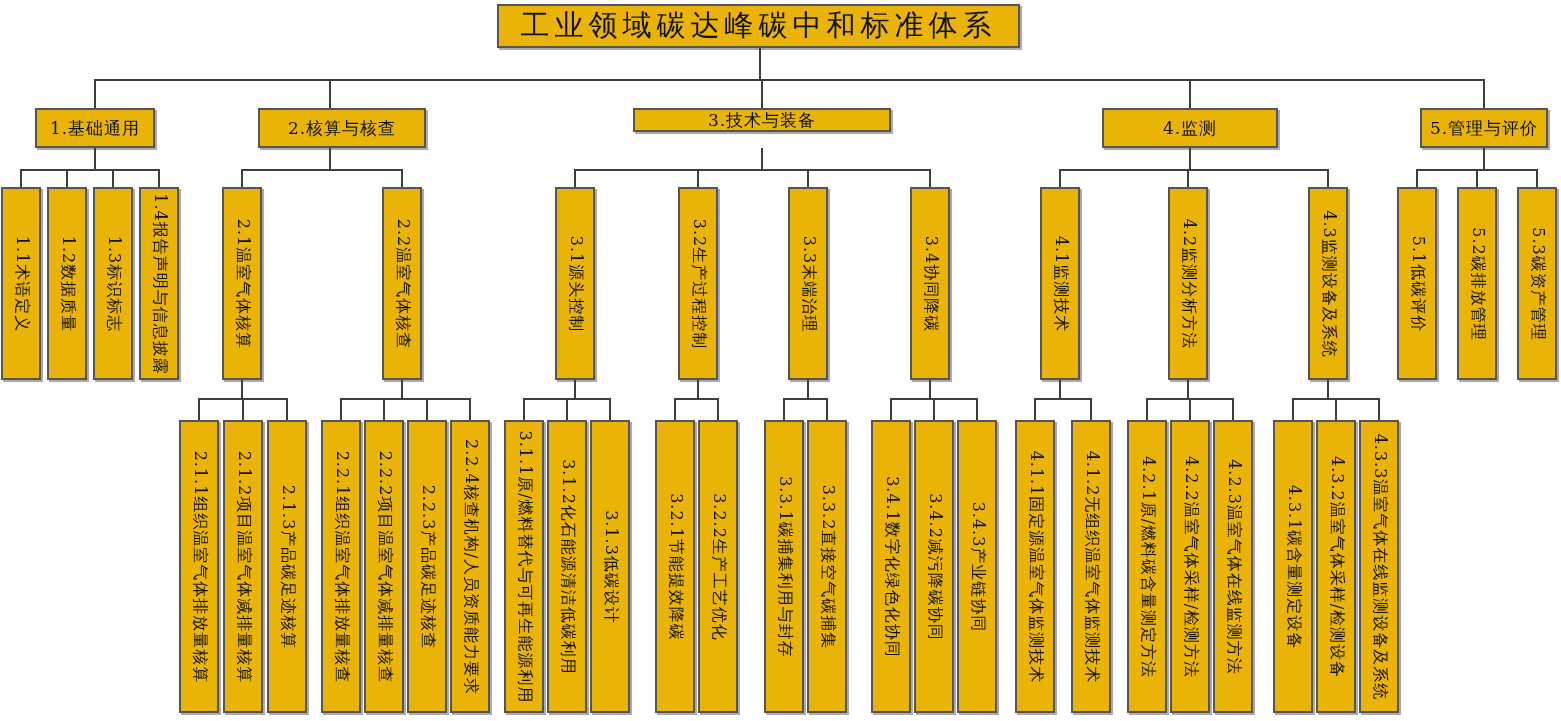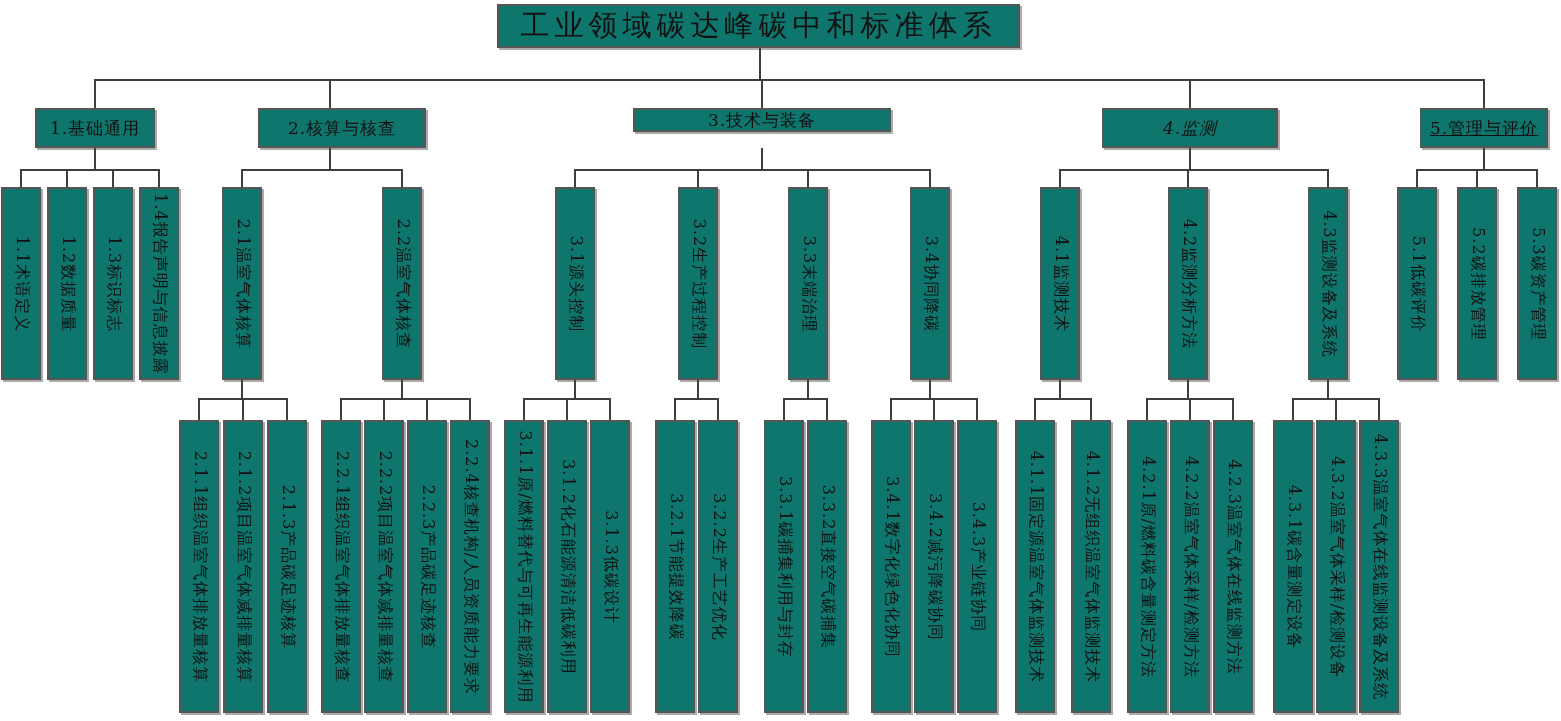--- a/index.html
+++ b/index.html
@@ -2,21 +2,21 @@
 <html><head>
 <meta charset="utf-8">
 <style>
   html,body{margin:0;padding:0;background:#ffffff;}
   #chart{
     position:relative;width:1561px;height:721px;background:#ffffff;overflow:hidden;
     font-family:"DejaVu Serif", serif;color:#111;
   }
   .line{position:absolute;background:#3e3e3e;}
   .nbox{
-    position:absolute;background:#0f766e;border:2px solid #555555;
+    position:absolute;background:#eab308;border:2px solid #555555;
     box-shadow:2px 2px 0 #ababab;box-sizing:border-box;
     display:flex;align-items:center;justify-content:center;
   }
   .titlebox{font-size:29px;letter-spacing:5px;white-space:nowrap;}
   .cat{font-size:17px;white-space:nowrap;letter-spacing:1px;}
   .vbox .rot{
     position:absolute;left:50%;top:50%;
     transform:translate(-50%,-50%) rotate(90deg);
     white-space:nowrap;font-size:16px;letter-spacing:1px;
   }
@@ -162,21 +162,21 @@
     </div>
     <div class="line" style="left: 933px; top: 399px; width: 2px; height: 21px;"></div>
     <div class="nbox vbox" style="left: 914px; top: 420px; width: 40px; height: 293px;">
       <span class="rot">3.4.2减污降碳协同</span>
     </div>
     <div class="line" style="left: 976px; top: 399px; width: 2px; height: 21px;"></div>
     <div class="nbox vbox" style="left: 957px; top: 420px; width: 40px; height: 293px;">
       <span class="rot">3.4.3产业链协同</span>
     </div>
     <div class="line" style="left: 1189px; top: 80px; width: 2px; height: 28px;"></div>
-    <div class="nbox cat" style="left: 1102px; top: 108px; width: 176px; height: 40px; font-style: italic;">
+    <div class="nbox cat" style="left: 1102px; top: 108px; width: 176px; height: 40px;">
       <span>4.监测</span>
     </div>
     <div class="line" style="left: 1189px; top: 148px; width: 2px; height: 22px;"></div>
     <div class="line" style="left: 1059px; top: 169px; width: 270px; height: 2px;"></div>
     <div class="line" style="left: 1059px; top: 170px; width: 2px; height: 17px;"></div>
     <div class="nbox vbox" style="left: 1040px; top: 187px; width: 40px; height: 193px;">
       <span class="rot">4.1监测技术</span>
     </div>
     <div class="line" style="left: 1059px; top: 380px; width: 2px; height: 19px;"></div>
     <div class="line" style="left: 1034px; top: 398px; width: 58px; height: 2px;"></div>
@@ -218,21 +218,21 @@
     </div>
     <div class="line" style="left: 1335px; top: 399px; width: 2px; height: 21px;"></div>
     <div class="nbox vbox" style="left: 1316px; top: 420px; width: 40px; height: 293px;">
       <span class="rot">4.3.2温室气体采样/检测设备</span>
     </div>
     <div class="line" style="left: 1378px; top: 399px; width: 2px; height: 21px;"></div>
     <div class="nbox vbox" style="left: 1359px; top: 420px; width: 40px; height: 293px;">
       <span class="rot">4.3.3温室气体在线监测设备及系统</span>
     </div>
     <div class="line" style="left: 1483px; top: 80px; width: 2px; height: 28px;"></div>
-    <div class="nbox cat" style="left: 1420px; top: 108px; width: 128px; height: 40px; text-decoration: underline;">
+    <div class="nbox cat" style="left: 1420px; top: 108px; width: 128px; height: 40px;">
       <span>5.管理与评价</span>
     </div>
     <div class="line" style="left: 1483px; top: 148px; width: 2px; height: 22px;"></div>
     <div class="line" style="left: 1416px; top: 169px; width: 122px; height: 2px;"></div>
     <div class="line" style="left: 1416px; top: 170px; width: 2px; height: 17px;"></div>
     <div class="nbox vbox" style="left: 1397px; top: 187px; width: 40px; height: 193px;">
       <span class="rot">5.1低碳评价</span>
     </div>
     <div class="line" style="left: 1476px; top: 170px; width: 2px; height: 17px;"></div>
     <div class="nbox vbox" style="left: 1457px; top: 187px; width: 40px; height: 193px;">

